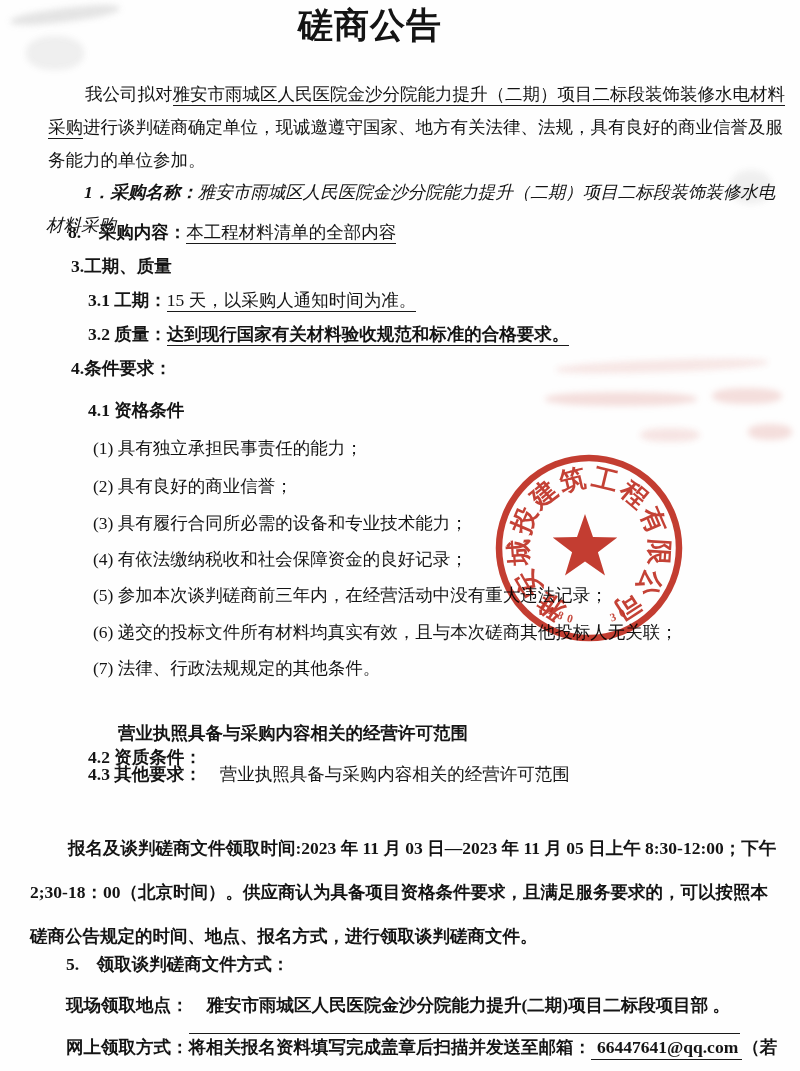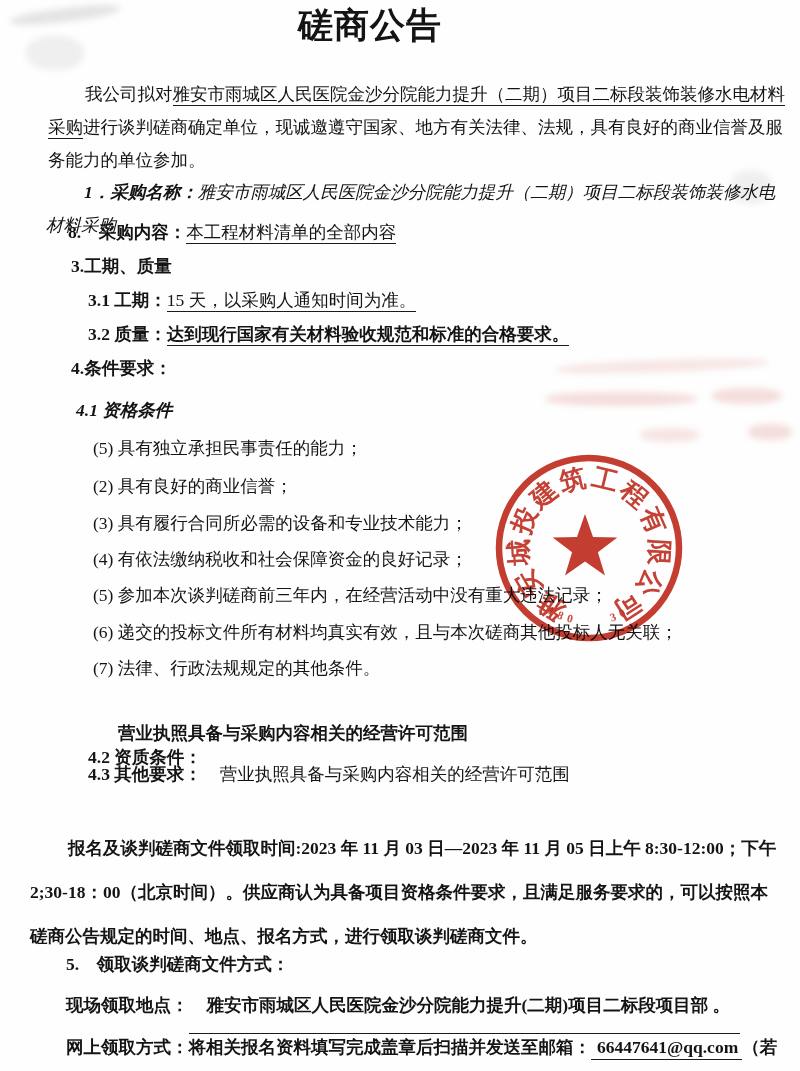--- a/index.html
+++ b/index.html
@@ -42,23 +42,23 @@
 <div class="abs t" style="left:68px;top:216px;"><span class="label">8.　采购内容：</span><span class="u val">本工程材料清单的全部内容</span></div>
 
 <div class="abs t bold" style="left:71px;top:250px;">3.工期、质量</div>
 
 <div class="abs t" style="left:88px;top:284px;"><span class="label">3.1 工期：</span><span class="u val">15 天，以采购人通知时间为准。</span></div>
 
 <div class="abs t" style="left:88px;top:318px;"><span class="label">3.2 质量：</span><span class="u bold">达到现行国家有关材料验收规范和标准的合格要求。</span></div>
 
 <div class="abs t bold" style="left:71px;top:352px;">4.条件要求：</div>
 
-<div class="abs t bold" style="left:76px;top:394px;font-style:italic;">4.1 资格条件</div>
+<div class="abs t bold" style="left:88px;top:394px;">4.1 资格条件</div>
 
-<div class="abs t" style="left:93px;top:432px;">(5) 具有独立承担民事责任的能力；</div>
+<div class="abs t" style="left:93px;top:432px;">(1) 具有独立承担民事责任的能力；</div>
 <div class="abs t" style="left:93px;top:470px;">(2) 具有良好的商业信誉；</div>
 <div class="abs t" style="left:93px;top:507px;">(3) 具有履行合同所必需的设备和专业技术能力；</div>
 <div class="abs t" style="left:93px;top:543px;">(4) 有依法缴纳税收和社会保障资金的良好记录；</div>
 <div class="abs t" style="left:93px;top:579px;">(5) 参加本次谈判磋商前三年内，在经营活动中没有重大违法记录；</div>
 <div class="abs t" style="left:93px;top:616px;">(6) 递交的投标文件所有材料均真实有效，且与本次磋商其他投标人无关联；</div>
 <div class="abs t" style="left:93px;top:652px;">(7) 法律、行政法规规定的其他条件。</div>
 
 <div class="abs t bold" style="left:88px;top:694px;margin-top:47px;">4.2 资质条件：</div>
 <div class="abs t bold" style="left:118px;top:717px;">营业执照具备与采购内容相关的经营许可范围</div>
 

